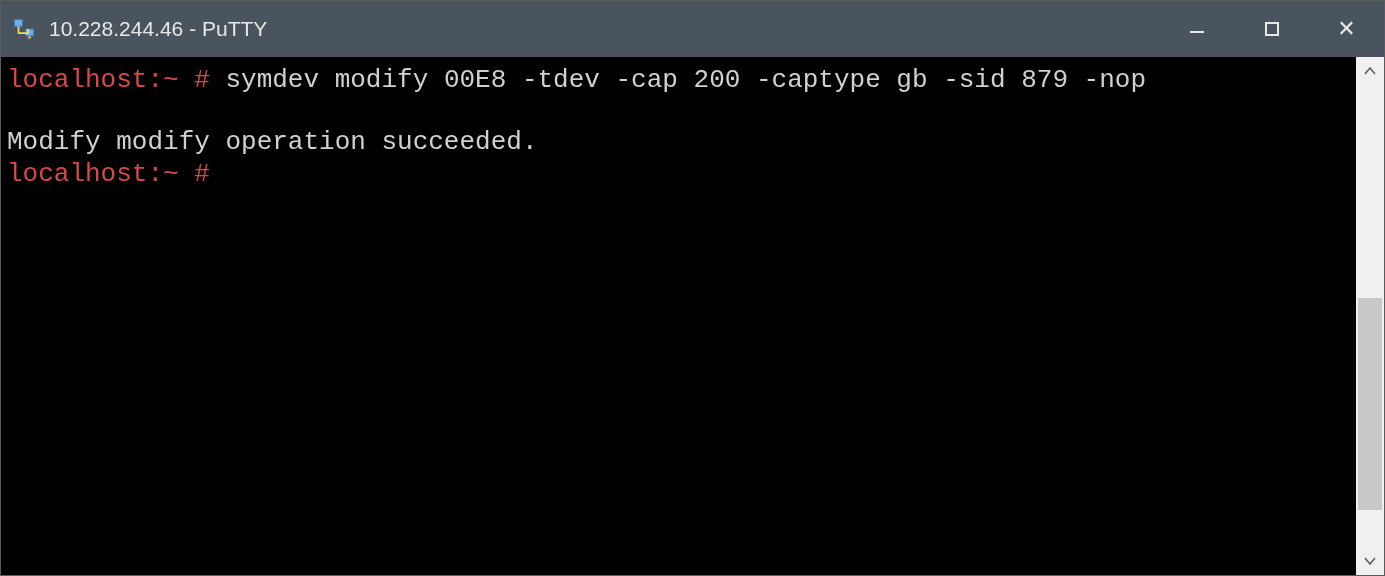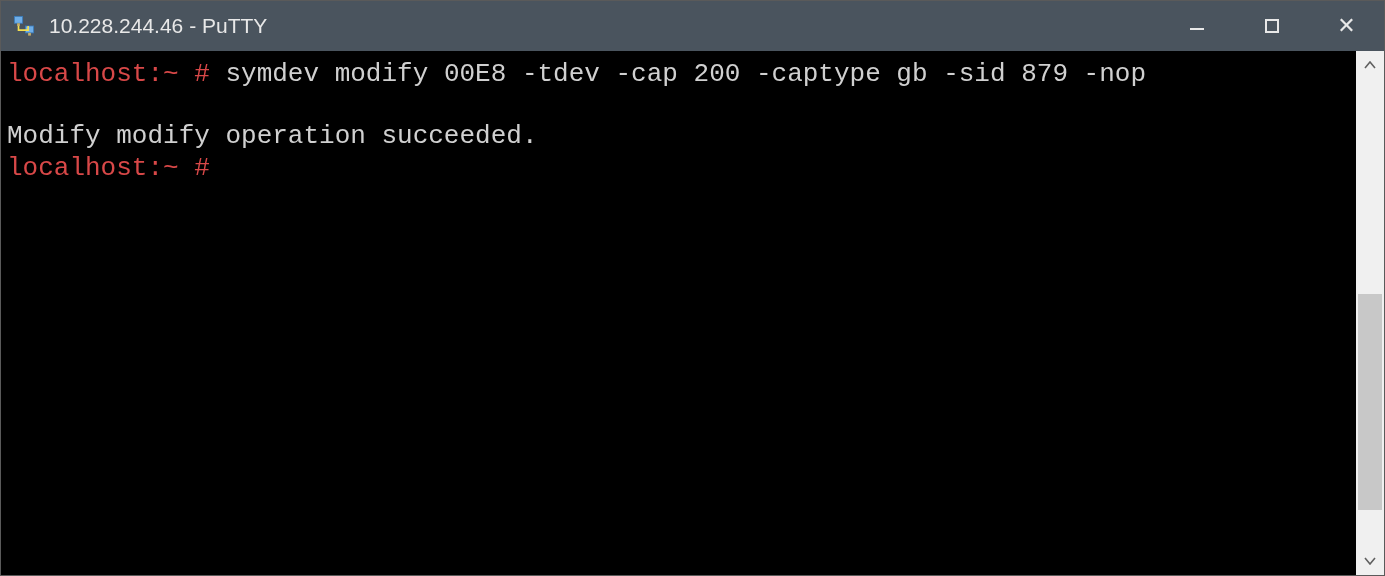--- a/index.html
+++ b/index.html
@@ -16,21 +16,21 @@
     }
     .window {
       width: 1385px;
       height: 576px;
       display: flex;
       flex-direction: column;
       background: #000;
       border: 1px solid #5a5a5a;
     }
     .titlebar {
-      height: 50px;
+      height: 56px;
       background: #4a545e;
       display: flex;
       align-items: center;
       padding: 0 0 0 12px;
       color: #e8e8e8;
       flex-shrink: 0;
     }
     .titlebar-icon {
       width: 22px;
       height: 22px;

